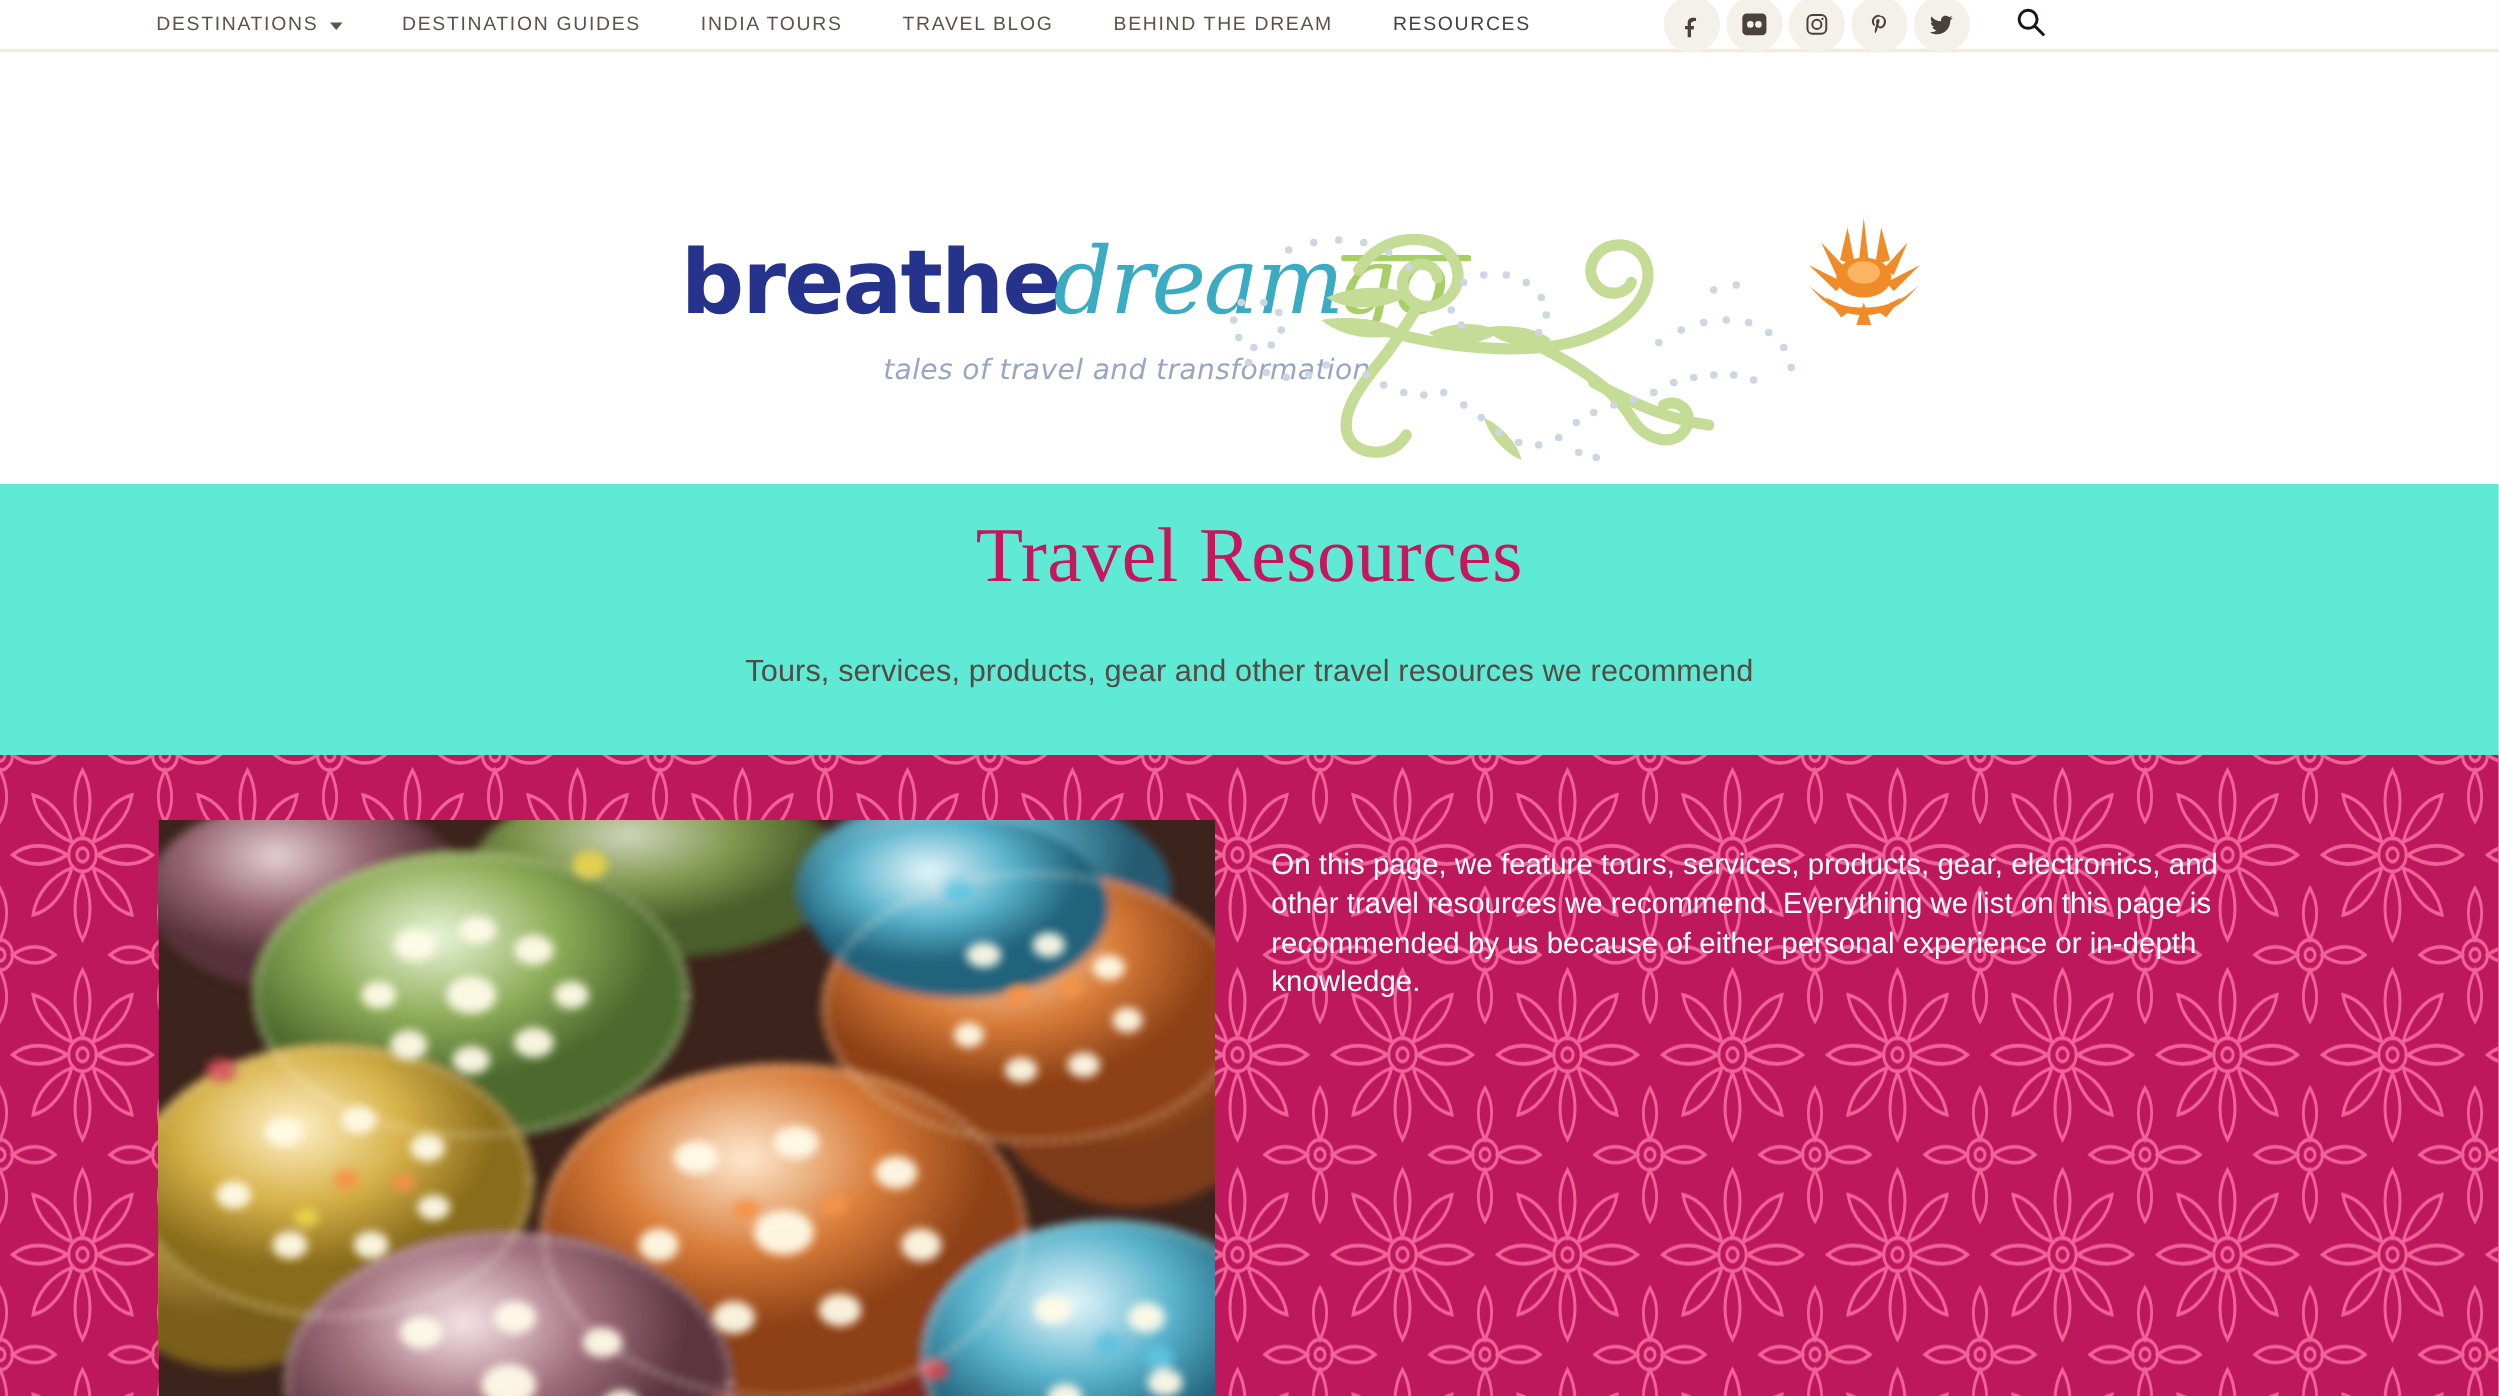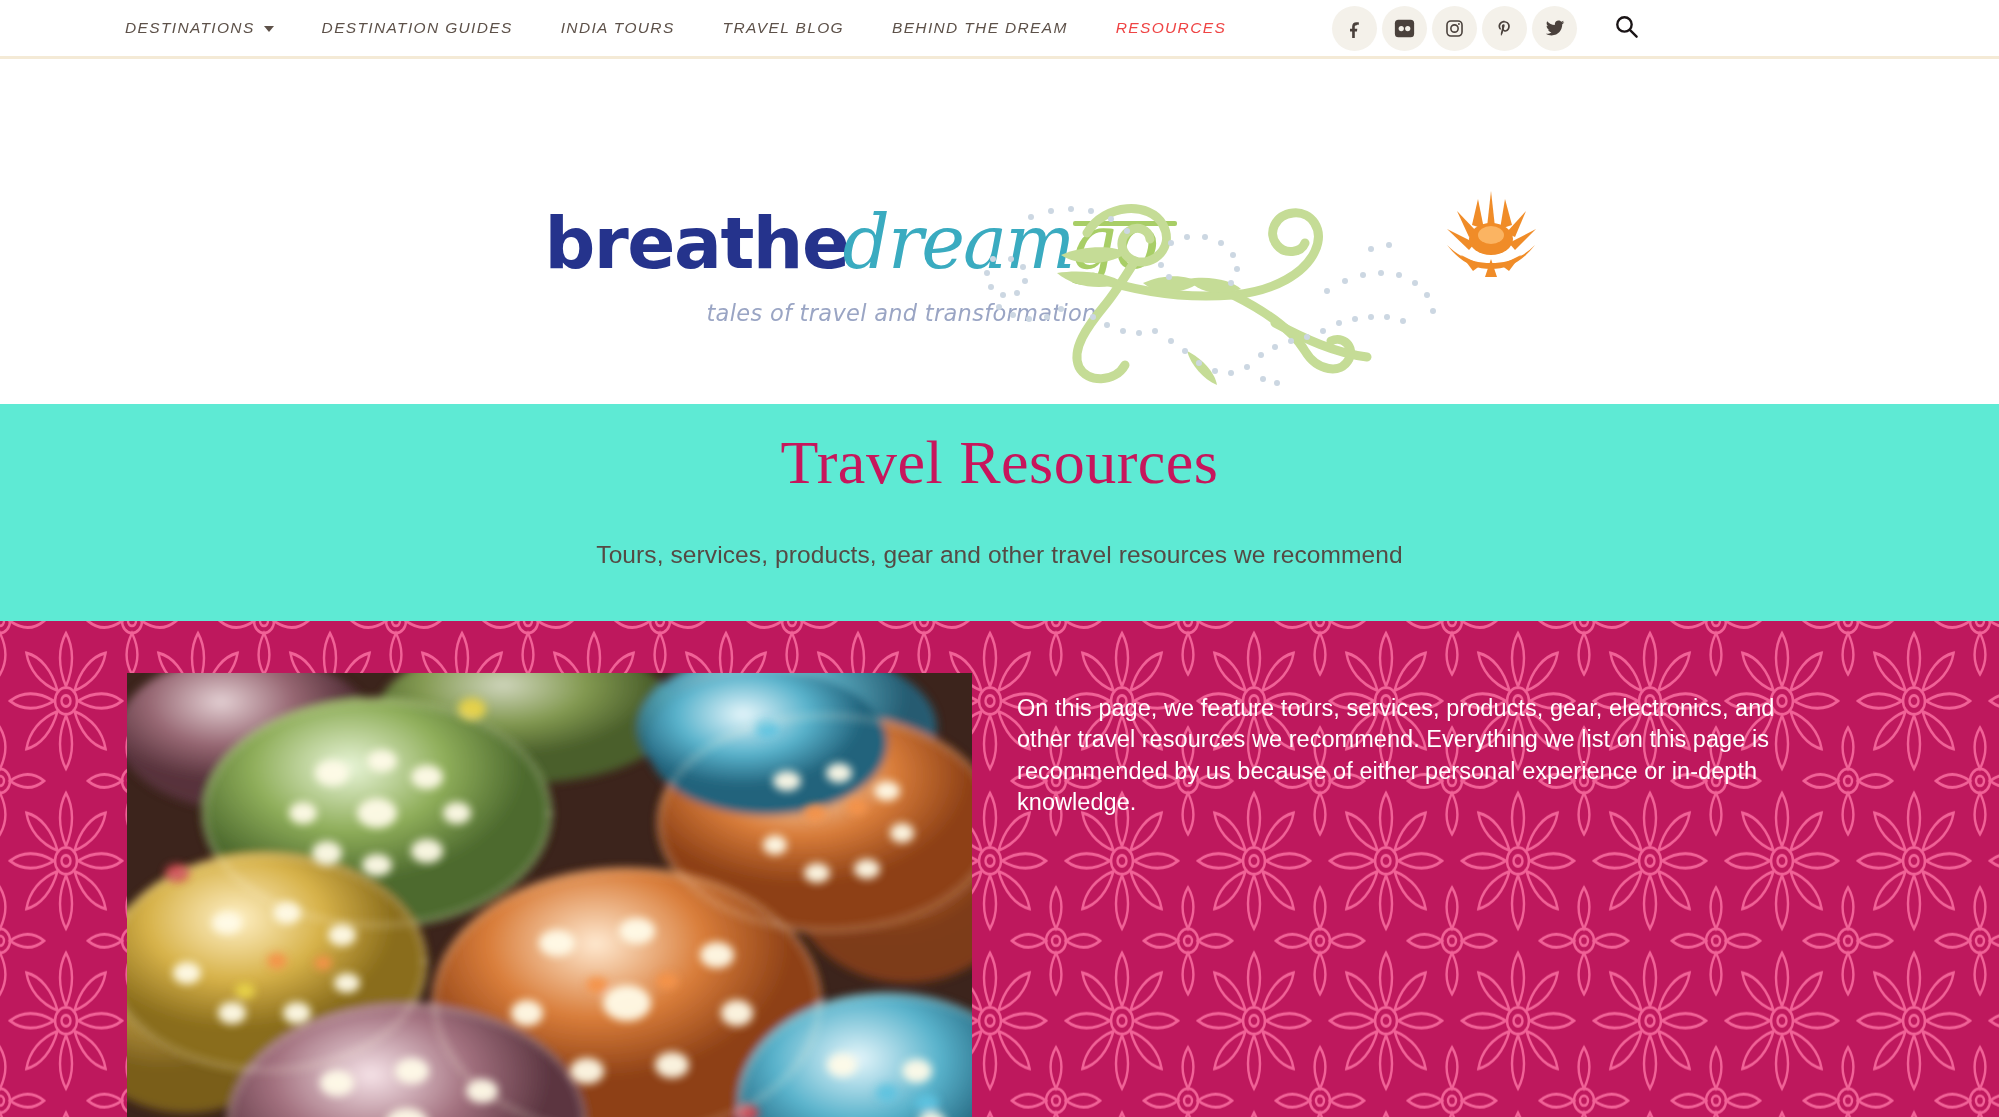--- a/index.html
+++ b/index.html
@@ -10,26 +10,25 @@
     height: 1117px;
     overflow: hidden;
     background: #ffffff;
     font-family: "Liberation Sans", sans-serif;
   }
 
   
   .navbar {
     position: relative;
     width: 100%;
-    height: 59px;
+    height: 42px;
     background: #ffffff;
     border-bottom: 3px solid #f4ead6;
     display: flex;
     align-items: center;
-    font-style: italic;
   }
 
   .nav-links {
     display: flex;
     align-items: center;
     margin-left: 101px;
     gap: 0px;
   }
 
   .nav-item {
@@ -38,21 +37,21 @@
     font-size: 15.5px;
     letter-spacing: 1.35px;
     color: #5d5149;
     text-transform: uppercase;
     font-weight: 400;
     white-space: nowrap;
     cursor: pointer;
     padding: 0 24px;
     text-decoration: none;
   }
-  .nav-item.active { color: #ef4444; }
+  .nav-item.active { color: #404040; }
 
   .caret-down {
     display: inline-block;
     width: 0; height: 0;
     border-left: 5px solid transparent;
     border-right: 5px solid transparent;
     border-top: 6px solid #5d5149;
     margin-left: 9px;
     position: relative;
     top: 1px;

